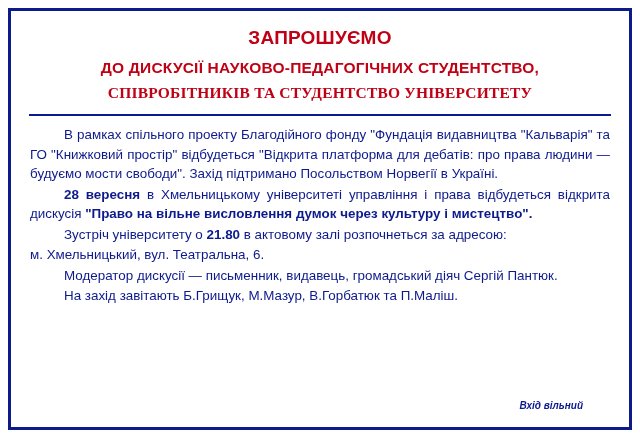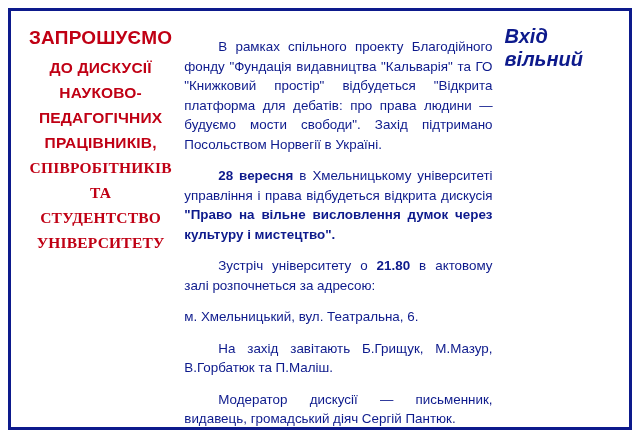--- a/index.html
+++ b/index.html
@@ -21,21 +21,21 @@
     background: #ffffff;
     padding: 8px;
   }
   .frame {
     box-sizing: border-box;
     width: 100%;
     height: 100%;
     border: 3px solid #0d1a8c;
     padding: 14px 18px 10px 18px;
     display: flex;
-    flex-direction: row;
+    flex-direction: column;
   }
   .headline {
     text-align: center;
     color: #c00014;
     font-weight: bold;
     letter-spacing: 0.2px;
   }
   .headline .line1 {
     font-size: 19px;
     line-height: 26px;
@@ -56,59 +56,59 @@
     margin: 9px 0 8px 0;
   }
   .body-text {
     color: #0d1a8c;
     font-size: 13.4px;
     line-height: 19.5px;
     text-align: justify;
     flex: 1 1 auto;
   }
   .body-text p {
-    margin: 12px;
+    margin: 1px;
     text-indent: 34px;
   }
   .body-text p.no-indent {
     text-indent: 0;
   }
   b { font-weight: bold; }
   .footer {
-    text-align: left;
+    text-align: right;
     color: #0d1a8c;
-    font-size: 20px;
+    font-size: 10px;
     font-style: italic;
     font-weight: bold;
     padding-right: 28px;
     padding-bottom: 6px;
   }
   .spacer { flex: 0 0 auto; height: 10px; }
 </style>
 </head>
 <body>
 
 <div class="poster">
   <div class="frame">
 
     <div class="headline">
       <div class="line1">ЗАПРОШУЄМО</div>
-      <div class="line2">ДО ДИСКУСІЇ НАУКОВО-ПЕДАГОГІЧНИХ ПРАЦІВНИКІВ,</div>
+      <div class="line2">ДО ДИСКУСІЇ НАУКОВО-ПЕДАГОГІЧНИХ СТУДЕНТСТВО,</div>
       <div class="line3">СПІВРОБІТНИКІВ ТА СТУДЕНТСТВО УНІВЕРСИТЕТУ</div>
     </div>
 
     <hr class="divider">
 
     <div class="body-text">
       <p>В рамках спільного проекту Благодійного фонду "Фундація видавництва "Кальварія" та ГО "Книжковий простір" відбудеться "Відкрита платформа для дебатів: про права людини — будуємо мости свободи". Захід підтримано Посольством Норвегії в Україні.</p>
       <p><b>28 вересня</b><span> в Хмельницькому університеті управління і права відбудеться відкрита дискусія </span><b>"Право на вільне висловлення думок через культуру і мистецтво".</b></p>
       <p><span>Зустріч університету о </span><b>21.80</b><span> в актовому залі розпочнеться за адресою:</span></p>
       <p class="no-indent">м. Хмельницький, вул. Театральна, 6.</p>
+      <p>Модератор дискусії — письменник, видавець, громадський діяч Сергій Пантюк.</p>
       <p>На захід завітають Б.Грищук, М.Мазур, В.Горбатюк та П.Маліш.</p>
-      <p>Модератор дискусії — письменник, видавець, громадський діяч Сергій Пантюк.</p>
     </div>
 
     <div class="spacer"></div>
 
     <div class="footer">Вхід вільний</div>
 
   </div>
 </div>
 
 </body></html>

